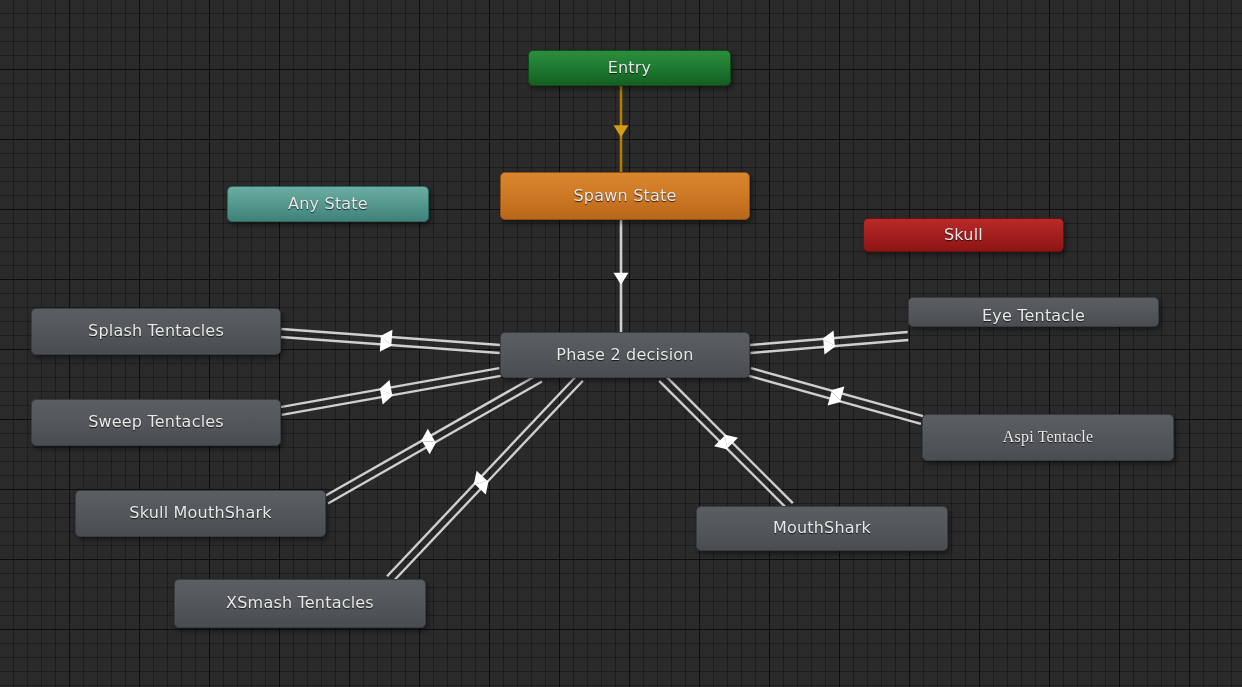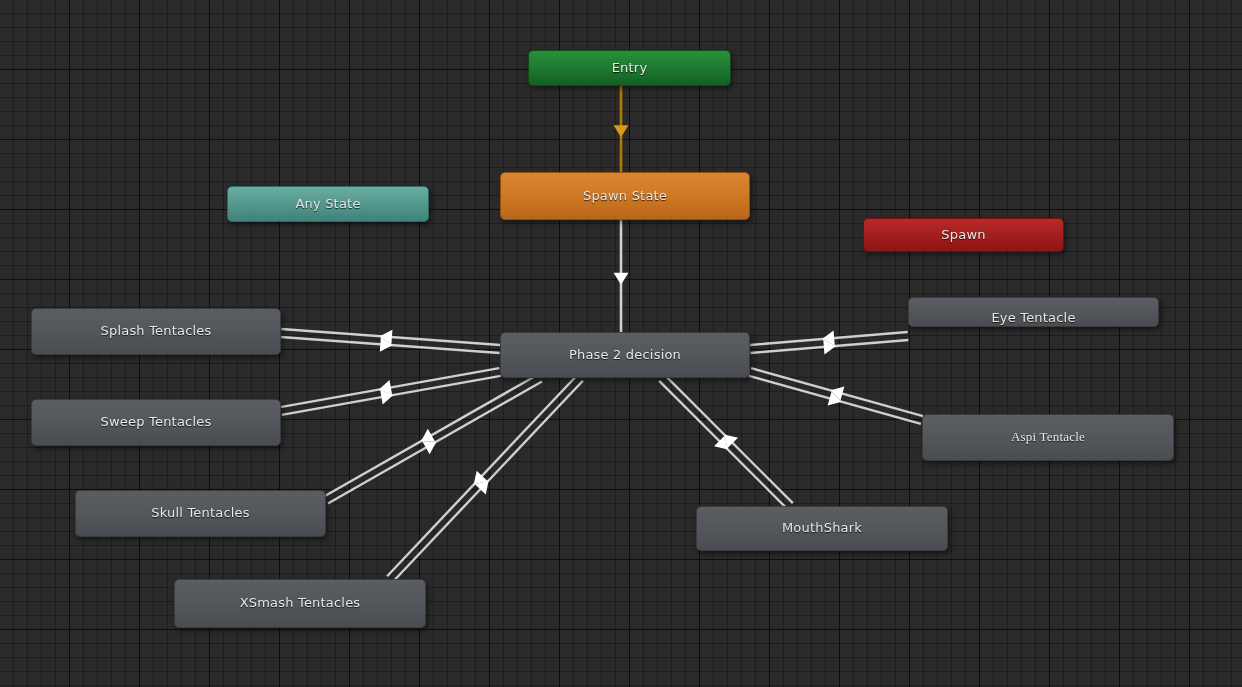--- a/index.html
+++ b/index.html
@@ -37,21 +37,21 @@
     pointer-events: none;
   }
   .node {
     position: absolute;
     box-sizing: border-box;
     border-radius: 5px;
     display: flex;
     align-items: center;
     justify-content: center;
     color: #e8e8e8;
-    font-size: 13px;
+    font-size: 16px;
     letter-spacing: 0.2px;
     text-shadow: 0 1px 1px rgba(0,0,0,0.75);
     box-shadow: 2px 3px 5px rgba(0,0,0,0.45);
     user-select: none;
   }
   .node-label {
     position: relative;
     top: -1px;
     padding: 0 8px;
     text-align: center;
@@ -143,33 +143,33 @@
       <div class="node entry" style="left: 528px; top: 50px; width: 203px; height: 36px;">
         <span class="node-label">Entry</span>
       </div>
       <div class="node anystate" style="left: 227px; top: 186px; width: 202px; height: 36px;">
         <span class="node-label">Any State</span>
       </div>
       <div class="node spawn" style="left: 500px; top: 172px; width: 250px; height: 48px;">
         <span class="node-label">Spawn State</span>
       </div>
       <div class="node exit" style="left: 863px; top: 218px; width: 201px; height: 34px;">
-        <span class="node-label">Spawn</span>
+        <span class="node-label">Skull</span>
       </div>
       <div class="node decision" style="left: 500px; top: 332px; width: 250px; height: 46px;">
         <span class="node-label">Phase 2 decision</span>
       </div>
       <div class="node state" style="left: 31px; top: 308px; width: 250px; height: 47px;">
         <span class="node-label">Splash Tentacles</span>
       </div>
       <div class="node state" style="left: 31px; top: 399px; width: 250px; height: 47px;">
         <span class="node-label">Sweep Tentacles</span>
       </div>
       <div class="node state" style="left: 75px; top: 490px; width: 251px; height: 47px;">
-        <span class="node-label">Skull Tentacles</span>
+        <span class="node-label">Skull MouthShark</span>
       </div>
       <div class="node state" style="left: 174px; top: 579px; width: 252px; height: 49px;">
         <span class="node-label">XSmash Tentacles</span>
       </div>
       <div class="node state" style="left: 908px; top: 297px; width: 251px; height: 30px; align-items: flex-end;">
         <span class="node-label">Eye Tentacle</span>
       </div>
       <div class="node state" style="left: 922px; top: 414px; width: 252px; height: 47px; font-family: Liberation Serif, serif;">
         <span class="node-label">Aspi Tentacle</span>
       </div>

